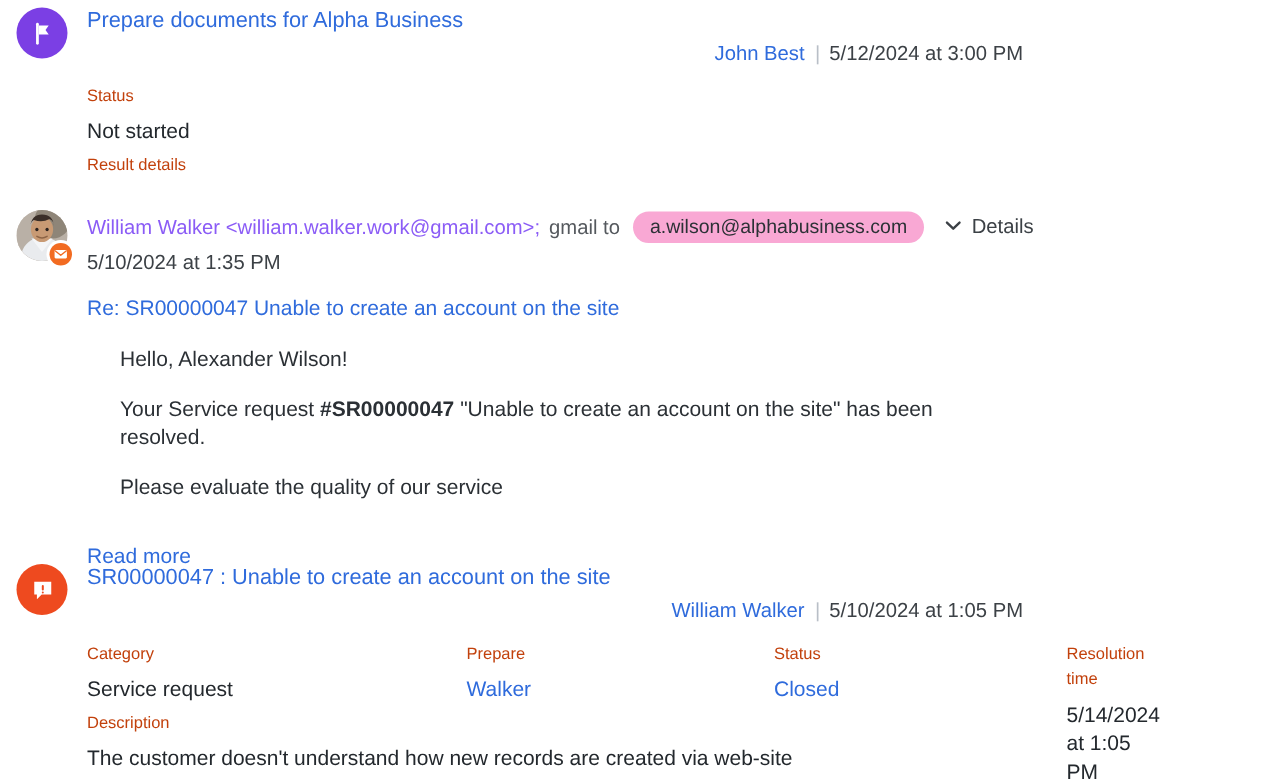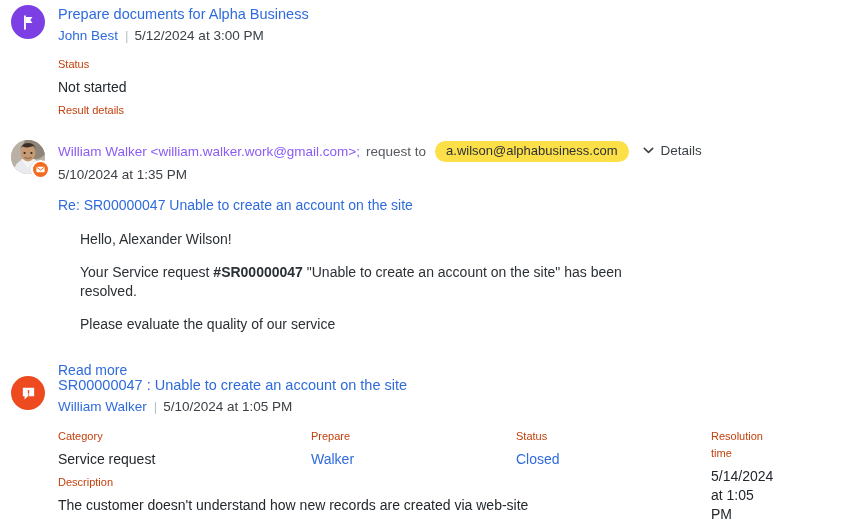--- a/index.html
+++ b/index.html
@@ -49,20 +49,21 @@
     line-height: 19px;
     cursor: pointer;
     display: inline-block;
   }
 
   .meta-row {
     margin-top: 3px;
     font-size: 13.5px;
     line-height: 18px;
     white-space: nowrap;
+    text-align: right;
   }
   .meta-author {
     color: #2f6bdc;
     cursor: pointer;
   }
   .meta-sep {
     color: #b9bfc7;
     padding: 0 6px 0 7px;
   }
   .meta-date { color: #3c4146; }
@@ -137,21 +138,21 @@
     color: #8b5cf6;
     cursor: pointer;
   }
   .mailed-to {
     color: #5b6view;
     color: #55595e;
     padding: 0 9px 0 6px;
   }
   .recipient-pill {
     display: inline-block;
-    background: #fde047;
+    background: #f9a8d4;
     color: #2c3136;
     border-radius: 11px;
     padding: 2px 11px 3px;
     font-size: 13px;
     line-height: 16px;
     vertical-align: 1px;
   }
   .details-toggle {
     display: inline-block;
     margin-left: 14px;
@@ -249,21 +250,21 @@
     <div class="badge-envelope">
       <div class="badge-inner">
         <svg width="9" height="7" viewBox="0 0 14 10" aria-hidden="true">
           <rect x="0.6" y="0.6" width="12.8" height="8.8" rx="1.2" fill="#ffffff"></rect>
           <path d="M1.4 1.6 L7 6 L12.6 1.6" stroke="#f26b21" stroke-width="1.5" fill="none" stroke-linecap="round" stroke-linejoin="round"></path>
         </svg>
       </div>
     </div>
     <div class="entry-body">
       <div class="email-head">
-        <span class="email-from">William Walker &lt;william.walker.work@gmail.com&gt;;</span><span class="mailed-to">request to</span><span class="recipient-pill">a.wilson@alphabusiness.com</span><span class="details-toggle"><span class="chevron"><svg width="11" height="7" viewBox="0 0 12 8" aria-hidden="true">
+        <span class="email-from">William Walker &lt;william.walker.work@gmail.com&gt;;</span><span class="mailed-to">gmail to</span><span class="recipient-pill">a.wilson@alphabusiness.com</span><span class="details-toggle"><span class="chevron"><svg width="11" height="7" viewBox="0 0 12 8" aria-hidden="true">
                 <path d="M1.2 1.6 L6 6.2 L10.8 1.6" stroke="#3c4146" stroke-width="1.8" fill="none" stroke-linecap="round" stroke-linejoin="round"></path>
               </svg></span><span>Details</span></span>
       </div>
       <div class="email-date">5/10/2024 at 1:35 PM</div>
       <div class="email-subject">Re: SR00000047 Unable to create an account on the site</div>
       <div class="email-body">
         <div class="email-para">Hello, Alexander Wilson!</div>
         <div class="email-para"><span>Your Service request </span><b>#SR00000047</b><span> "Unable to create an account on the site" has been resolved.</span></div>
         <div class="email-para">Please evaluate the quality of our service</div>
       </div>

